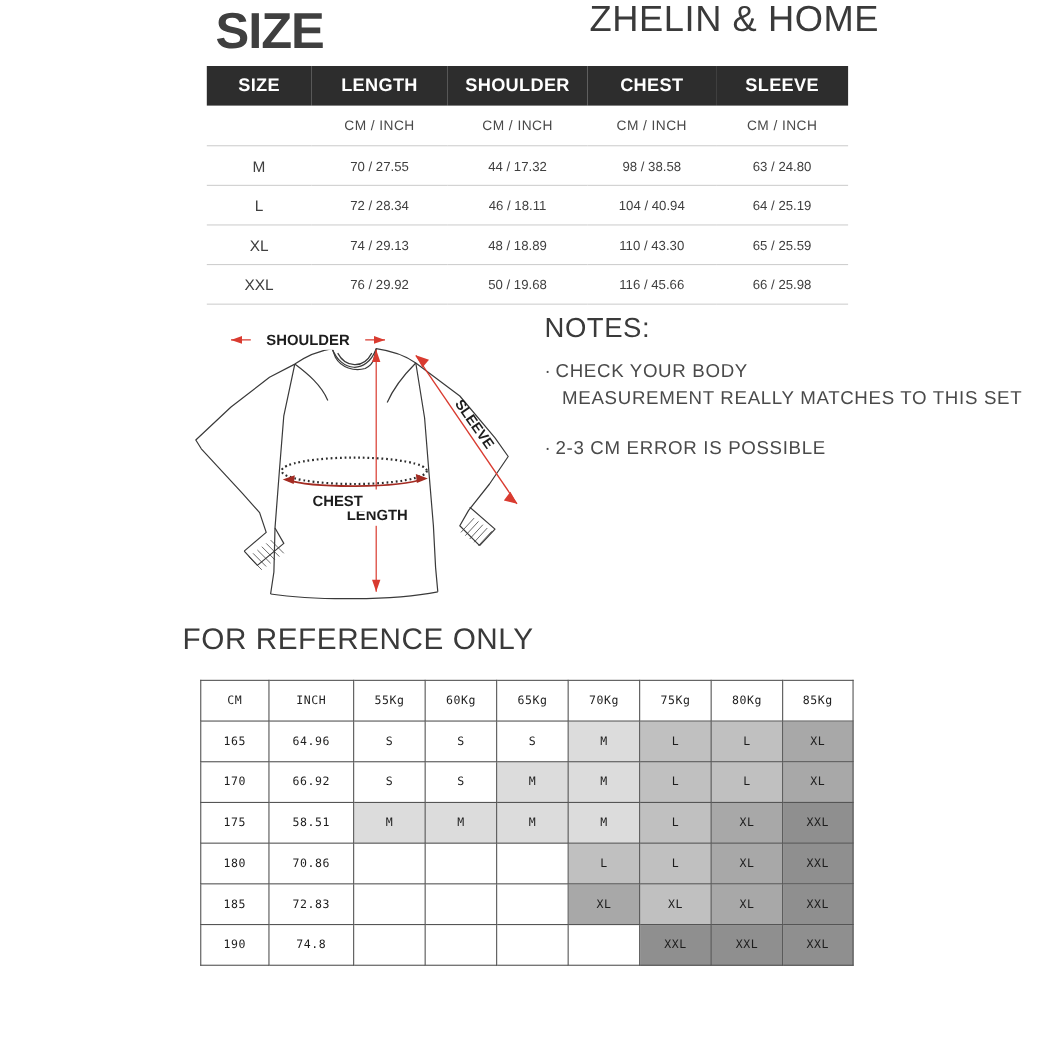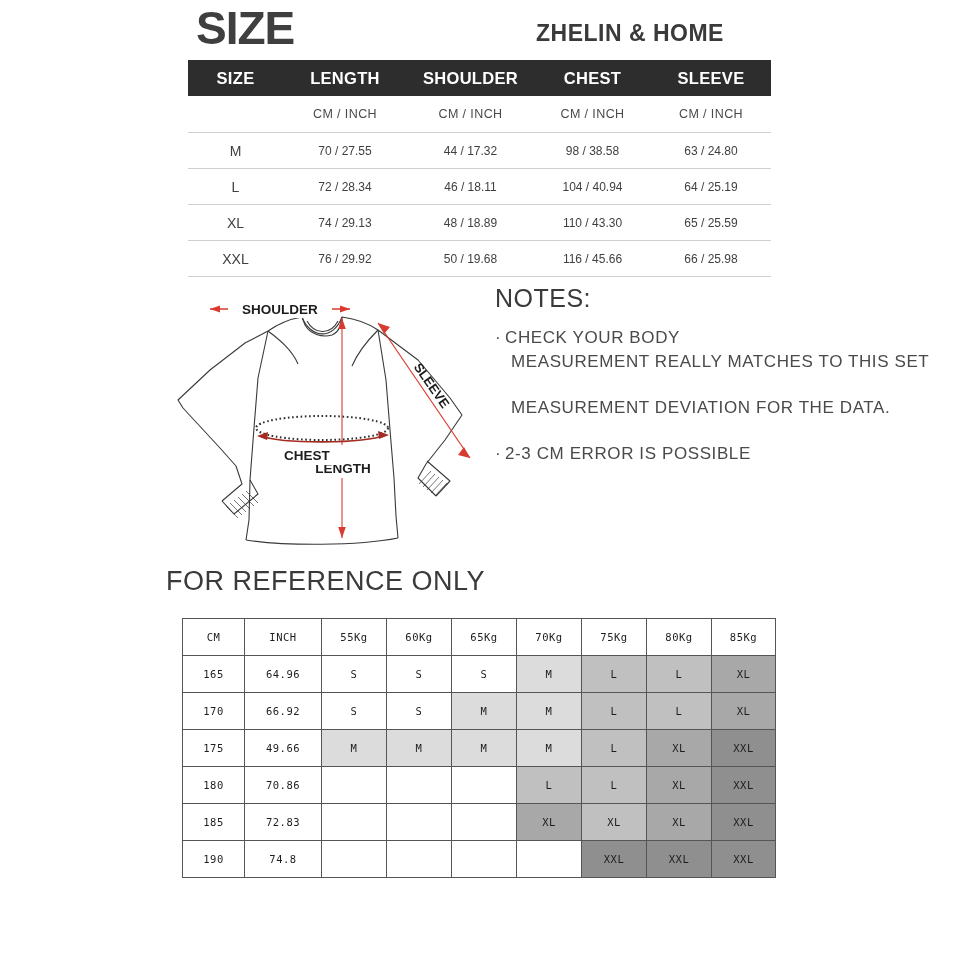--- a/index.html
+++ b/index.html
@@ -29,23 +29,23 @@
     top: 2px;
     font-size: 46px;
     font-weight: bold;
     letter-spacing: -1px;
     color: #3f3f3f;
     line-height: 52px;
   }
   #brand-title {
     position: absolute;
     left: 536px;
-    top: 16px;
-    font-size: 23px;
-    font-weight: bold;
+    top: 0;
+    font-size: 33px;
+    font-weight: normal;
     color: #3a3a3a;
     letter-spacing: 0.5px;
     line-height: 34px;
   }
 
   
   #size-table-wrap {
     position: absolute;
     left: 188px;
     top: 60px;
@@ -313,21 +313,20 @@
   <div id="notes-title">NOTES:</div>
 
   <div class="note-block">
     <div class="note-line first">
       <span class="note-bullet">·</span><span>CHECK YOUR BODY</span>
     </div>
     <div class="note-line cont">MEASUREMENT REALLY MATCHES TO THIS SET</div>
   </div>
 
   <div class="note-block">
-    <div class="note-line cont">MEASUREMENT DEVIATION FOR THE DATA.</div>
   </div>
 
   <div class="note-block">
     <div class="note-line first">
       <span class="note-bullet">·</span><span>2-3 CM ERROR IS POSSIBLE</span>
     </div>
   </div>
 </div>
 
 <div id="ref-title">FOR REFERENCE ONLY</div>
@@ -376,21 +375,21 @@
           <td class="s0">S</td>
           <td class="s0">S</td>
           <td class="s1">M</td>
           <td class="s1">M</td>
           <td class="s2">L</td>
           <td class="s2">L</td>
           <td class="s3">XL</td>
         </tr>
         <tr>
           <td class="s0">175</td>
-          <td class="s0">49.66</td>
+          <td class="s0">58.51</td>
           <td class="s1">M</td>
           <td class="s1">M</td>
           <td class="s1">M</td>
           <td class="s1">M</td>
           <td class="s2">L</td>
           <td class="s3">XL</td>
           <td class="s4">XXL</td>
         </tr>
         <tr>
           <td class="s0">180</td>

